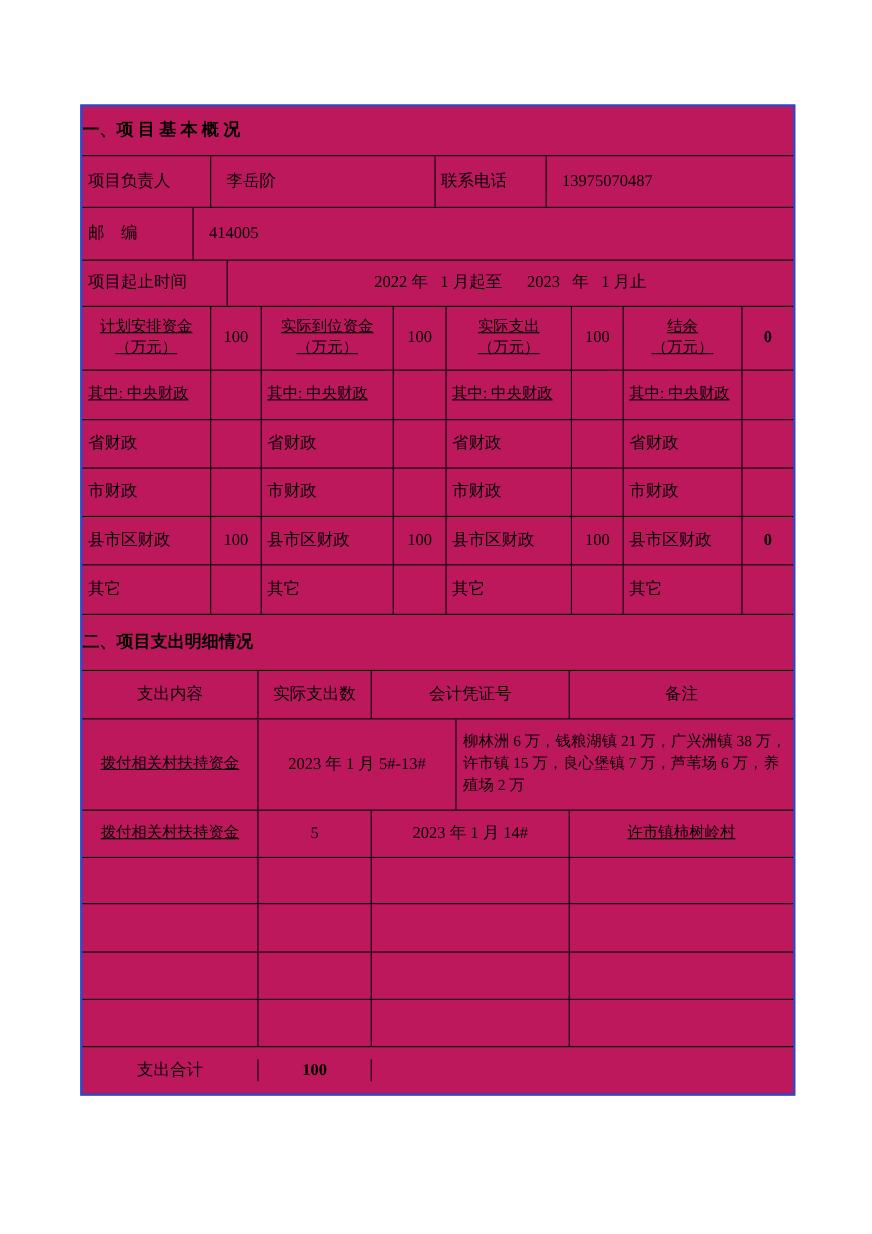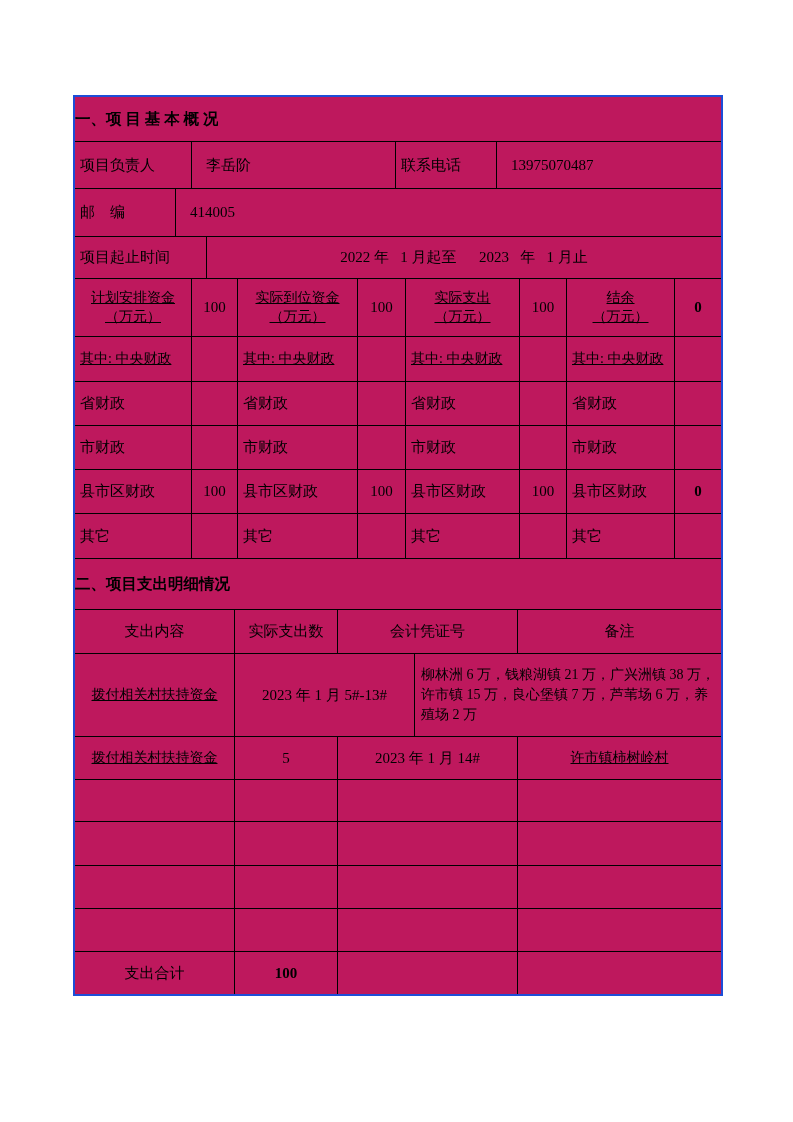--- a/index.html
+++ b/index.html
@@ -11,21 +11,21 @@
     background:#ffffff;
     font-family:"Liberation Serif","DejaVu Serif",serif;
     color:#000;
   }
   .doc-table {
     position:absolute; left:73px; top:95px; width:650px;
     border:2px solid #1d4ed8;
     background:#be185d;
   }
   .row { display:flex; border-bottom:1px solid #000; }
-  .row:last-child { border-bottom:none; }
+  .row:last-child { border-bottom:none;align-items:center; }
   .cell {
     border-right:1px solid #000;
     display:flex; align-items:center; justify-content:center;
     text-align:center;
     white-space:pre-wrap;
     font-size:15px; line-height:1.35;
     overflow:hidden;
   }
   .cell:last-child { border-right:none; }
   .left { justify-content:flex-start; text-align:center; padding-left:5px; }

